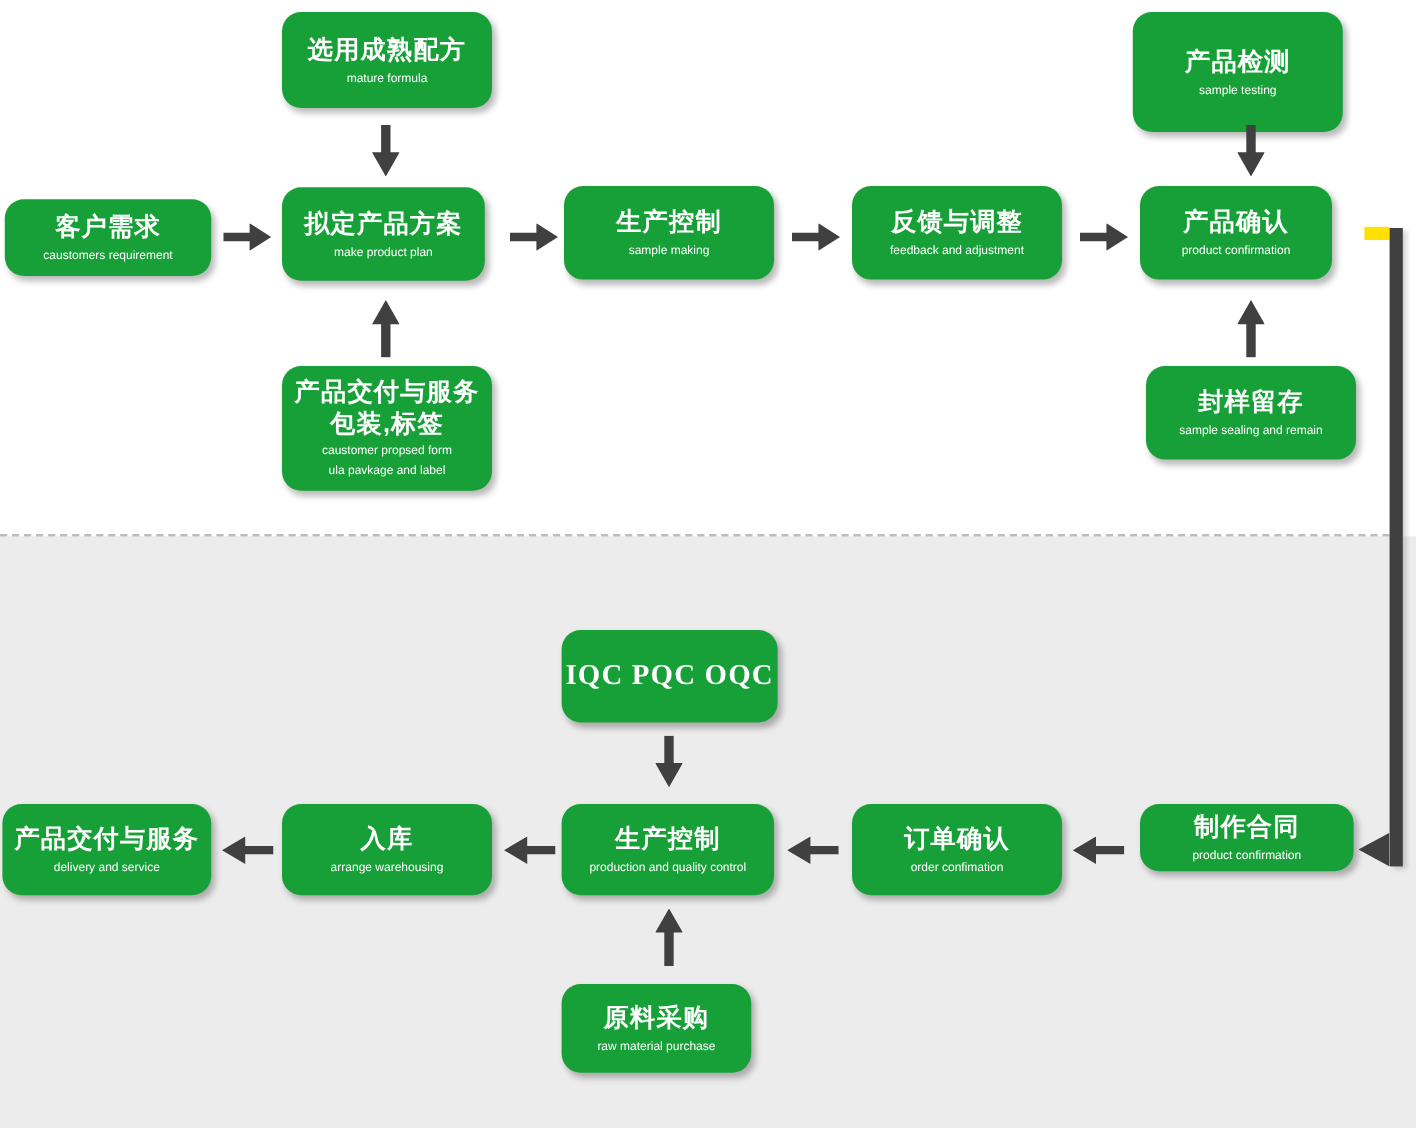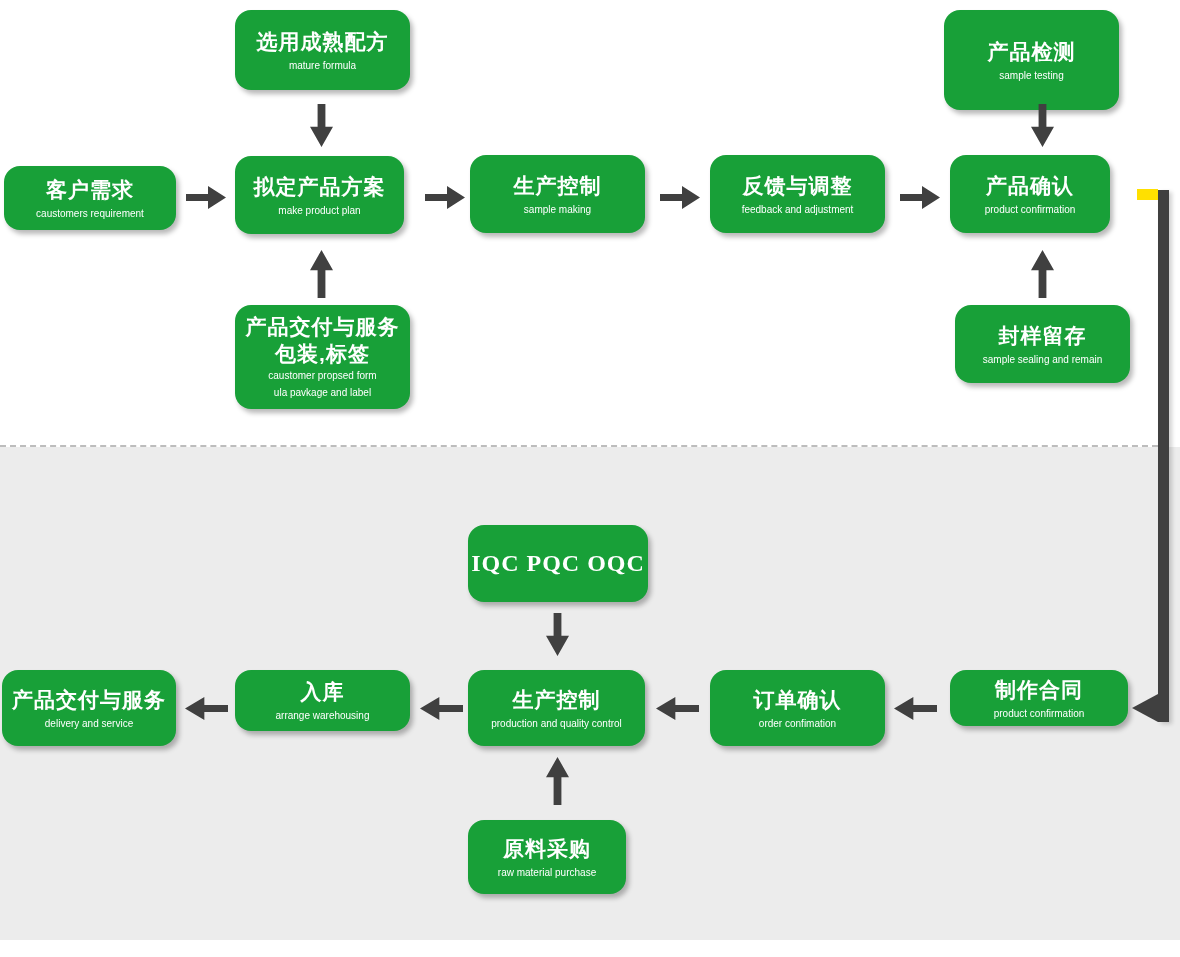--- a/index.html
+++ b/index.html
@@ -84,21 +84,21 @@
     <div class="en">sample sealing and remain</div>
   </div>
 
   <div class="node" style="left:468px;top:525px;width:180px;height:77px">
     <div class="iqc-text">IQC PQC OQC</div>
   </div>
   <div class="node" style="left:2px;top:670px;width:174px;height:76px">
     <div class="zh">产品交付与服务</div>
     <div class="en">delivery and service</div>
   </div>
-  <div class="node" style="left:235px;top:670px;width:175px;height:61px">
+  <div class="node" style="left:235px;top:670px;width:175px;height:76px">
     <div class="zh">入库</div>
     <div class="en">arrange warehousing</div>
   </div>
   <div class="node" style="left:710px;top:670px;width:175px;height:76px">
     <div class="zh">订单确认</div>
     <div class="en">order confimation</div>
   </div>
   <div class="node" style="left:468px;top:670px;width:177px;height:76px">
     <div class="zh">生产控制</div>
     <div class="en">production and quality control</div>

